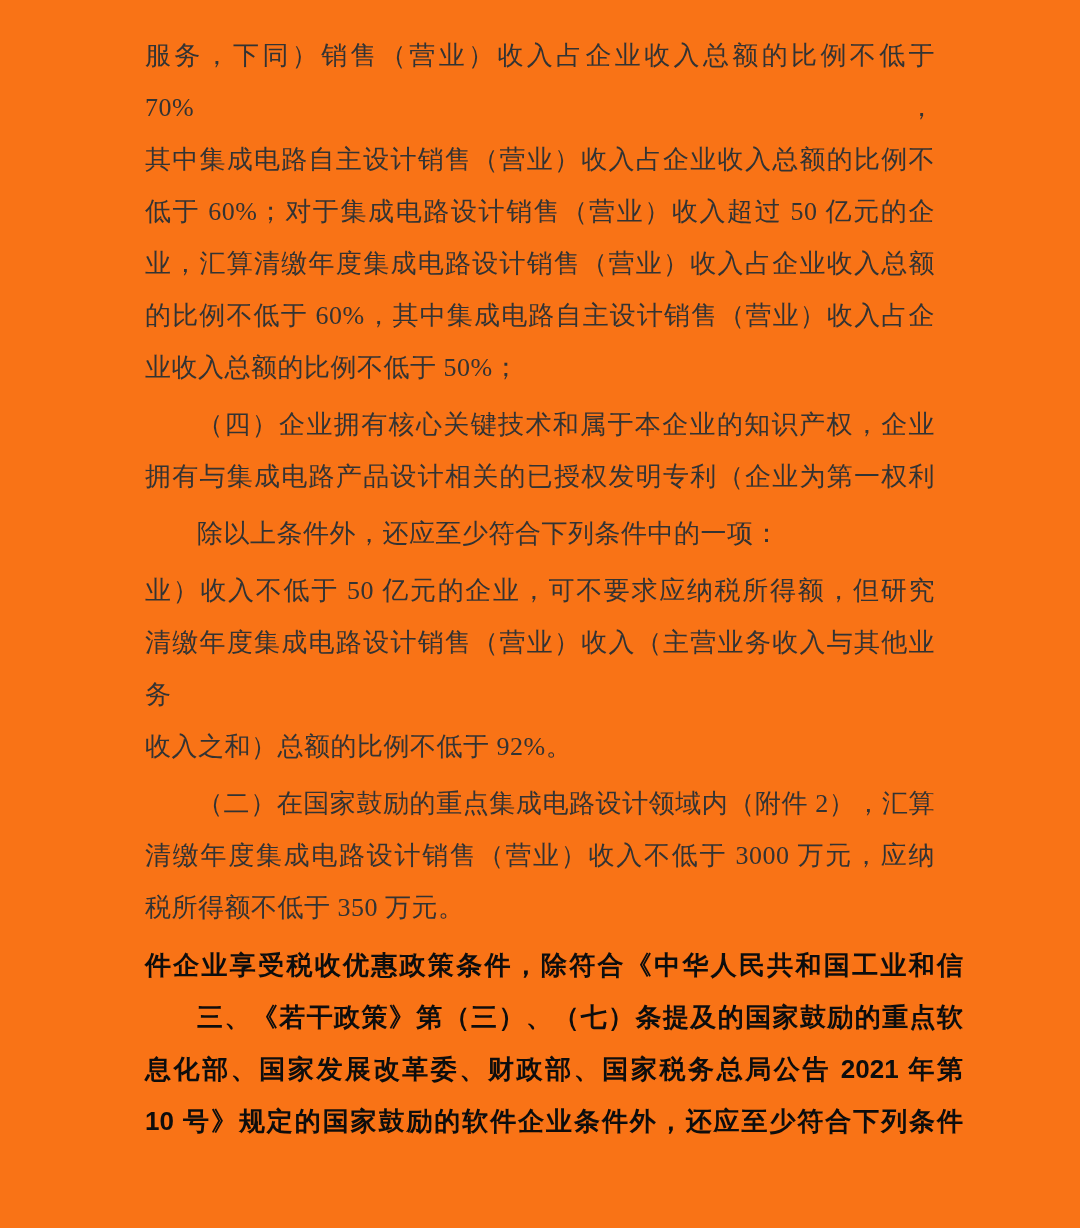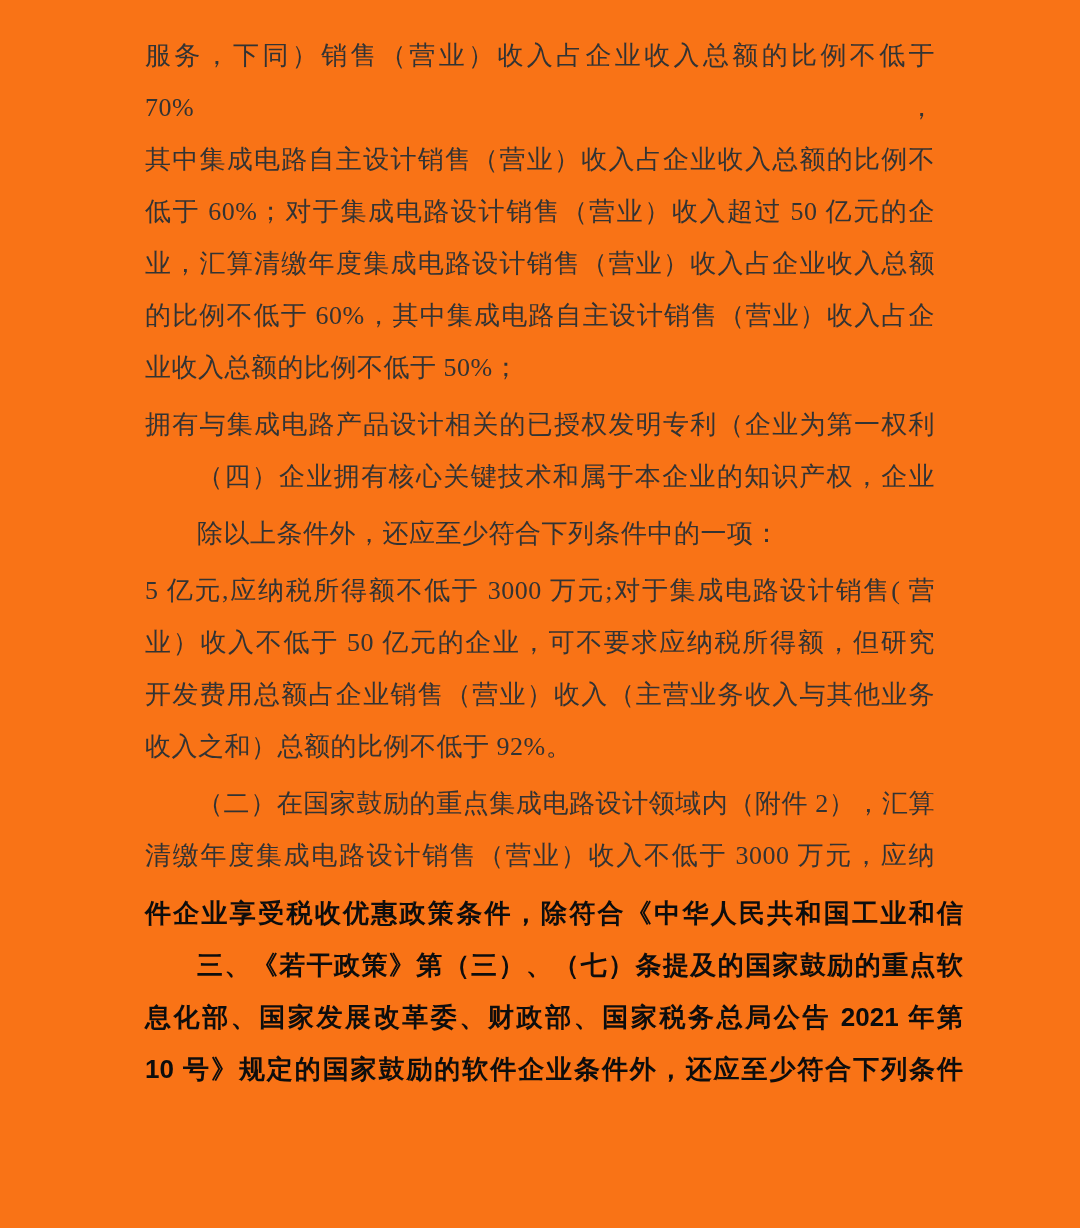--- a/index.html
+++ b/index.html
@@ -59,38 +59,38 @@
     <div class="para">
       <div class="line justify">服务，下同）销售（营业）收入占企业收入总额的比例不低于 70%，</div>
       <div class="line justify">其中集成电路自主设计销售（营业）收入占企业收入总额的比例不</div>
       <div class="line justify">低于 60%；对于集成电路设计销售（营业）收入超过 50 亿元的企</div>
       <div class="line justify">业，汇算清缴年度集成电路设计销售（营业）收入占企业收入总额</div>
       <div class="line justify">的比例不低于 60%，其中集成电路自主设计销售（营业）收入占企</div>
       <div class="line">业收入总额的比例不低于 50%；</div>
     </div>
 
     <div class="para">
+      <div class="line indent justify">（四）企业拥有核心关键技术和属于本企业的知识产权，企业</div>
       <div class="line justify">拥有与集成电路产品设计相关的已授权发明专利（企业为第一权利</div>
-      <div class="line indent justify">（四）企业拥有核心关键技术和属于本企业的知识产权，企业</div>
     </div>
 
     <div class="para">
       <div class="line indent">除以上条件外，还应至少符合下列条件中的一项：</div>
     </div>
 
     <div class="para">
-      <div class="line justify">5 亿元,应纳税所得额不低于 3000 万元;对于集成电路设计销售( 营</div>
       <div class="line justify">业）收入不低于 50 亿元的企业，可不要求应纳税所得额，但研究</div>
-      <div class="line justify">开发费用总额占企业销售（营业）收入（主营业务收入与其他业务</div>
+      <div class="line justify">清缴年度集成电路设计销售（营业）收入（主营业务收入与其他业务</div>
       <div class="line">收入之和）总额的比例不低于 92%。</div>
     </div>
 
     <div class="para">
       <div class="line indent justify">（二）在国家鼓励的重点集成电路设计领域内（附件 2），汇算</div>
       <div class="line justify">清缴年度集成电路设计销售（营业）收入不低于 3000 万元，应纳</div>
+      <div class="line">税所得额不低于 350 万元。</div>
     </div>
 
     <div class="para bold">
       <div class="line justify">件企业享受税收优惠政策条件，除符合《中华人民共和国工业和信</div>
       <div class="line indent justify">三、《若干政策》第（三）、（七）条提及的国家鼓励的重点软</div>
       <div class="line justify">息化部、国家发展改革委、财政部、国家税务总局公告 2021 年第</div>
       <div class="line justify">10 号》规定的国家鼓励的软件企业条件外，还应至少符合下列条件</div>
     </div>
 
   </div>

